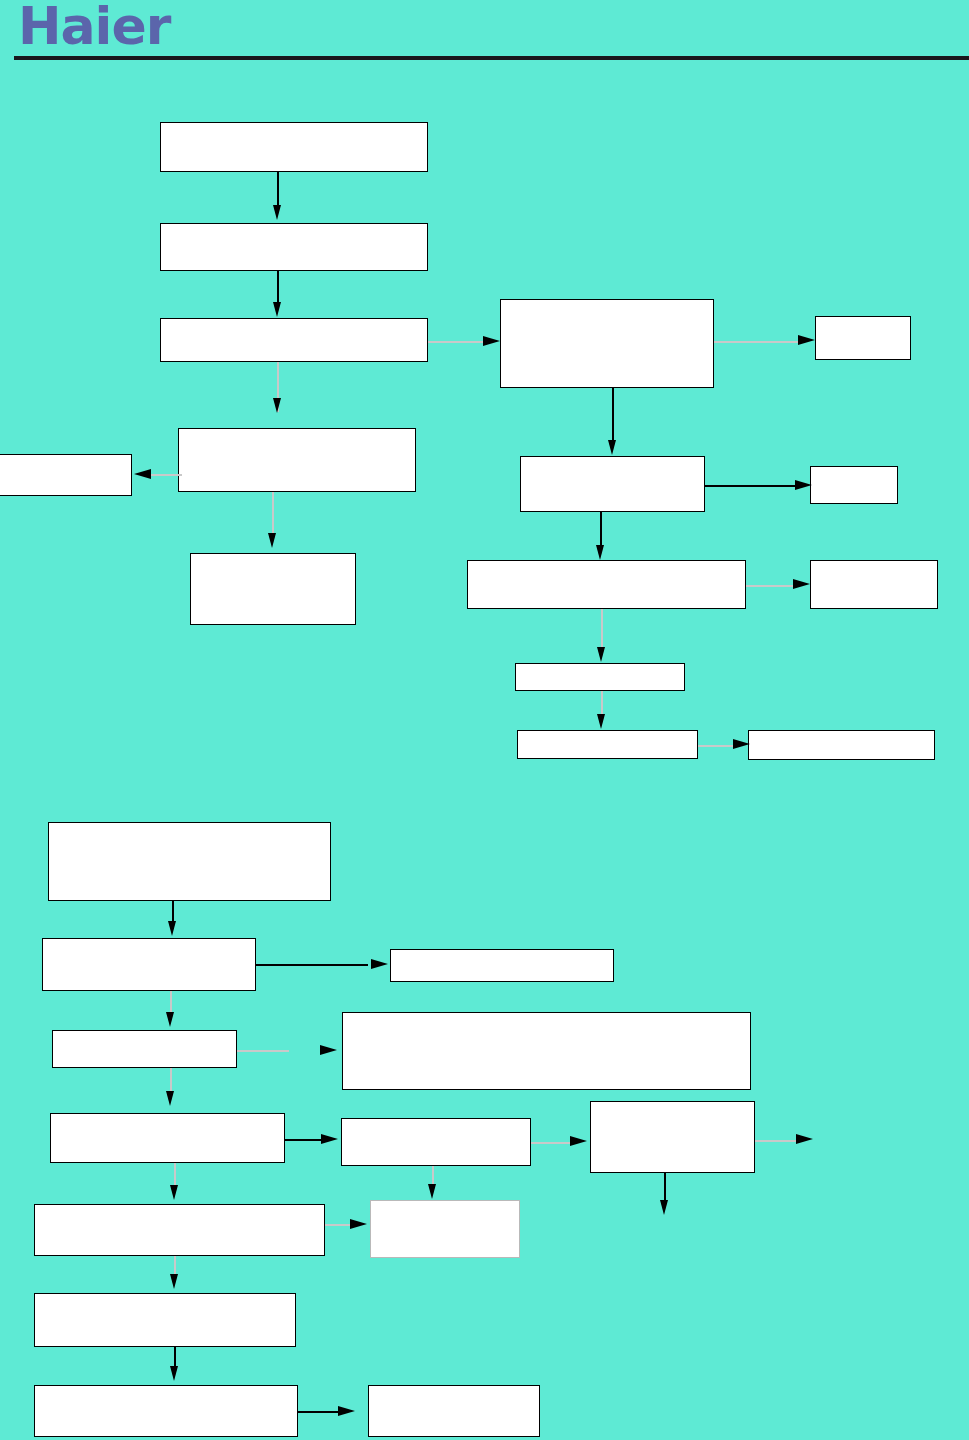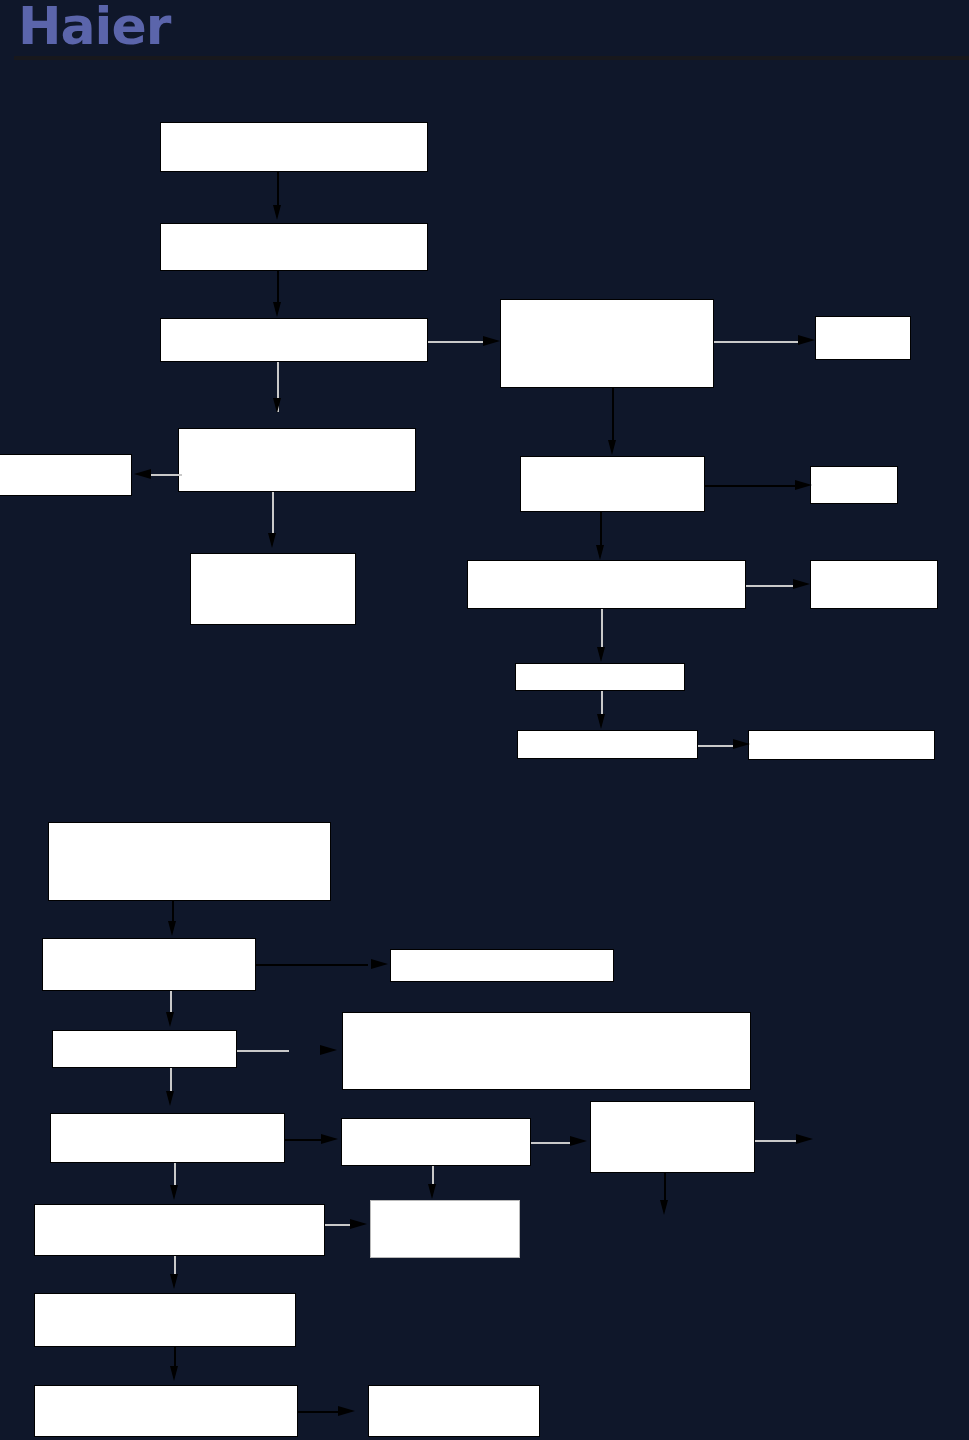--- a/index.html
+++ b/index.html
@@ -8,21 +8,21 @@
     padding: 0;
     background: #ffffff;
   }
   body {
     font-family: "Liberation Sans", sans-serif;
   }
   #page {
     position: relative;
     width: 969px;
     height: 1440px;
-    background: #0f172a;
+    background: #5eead4;
     overflow: hidden;
   }
 
   
   #header-band {
     position: absolute;
     left: 0; top: 0;
     width: 969px;
     height: 62px;
   }

